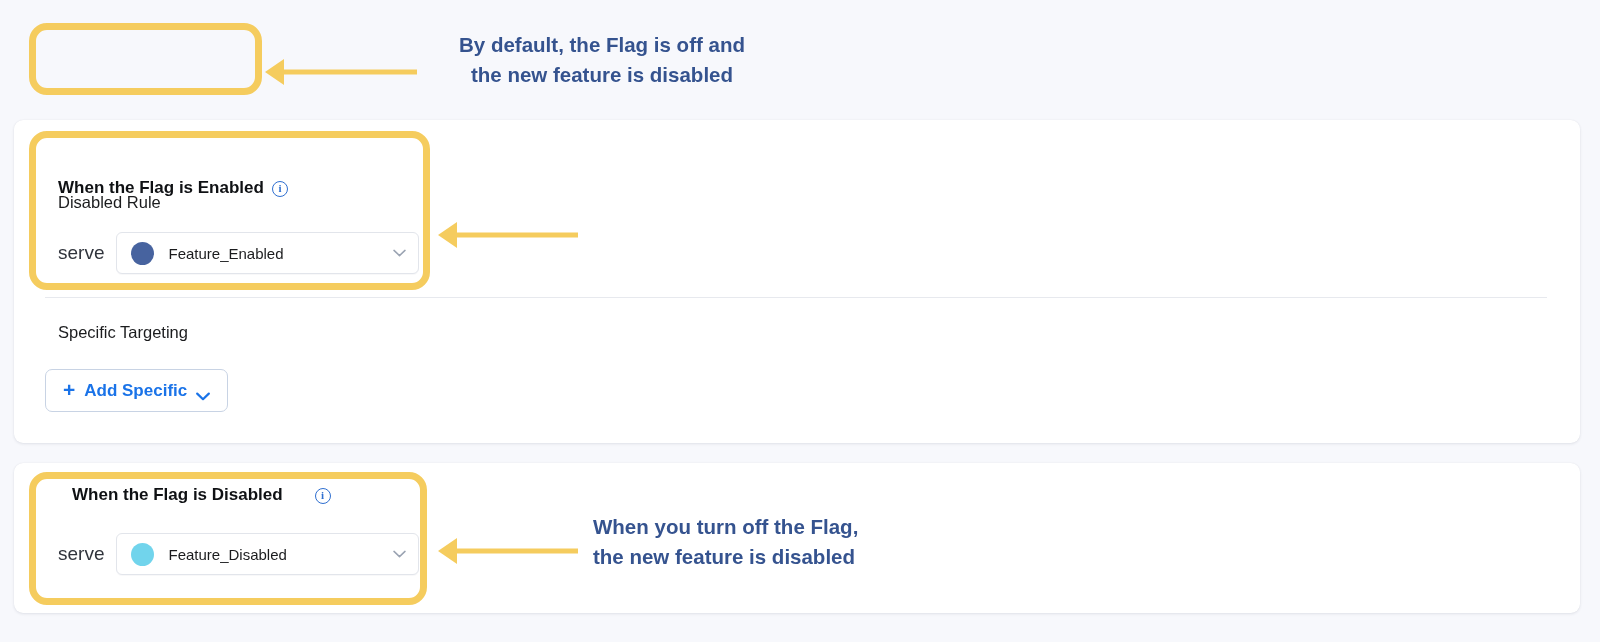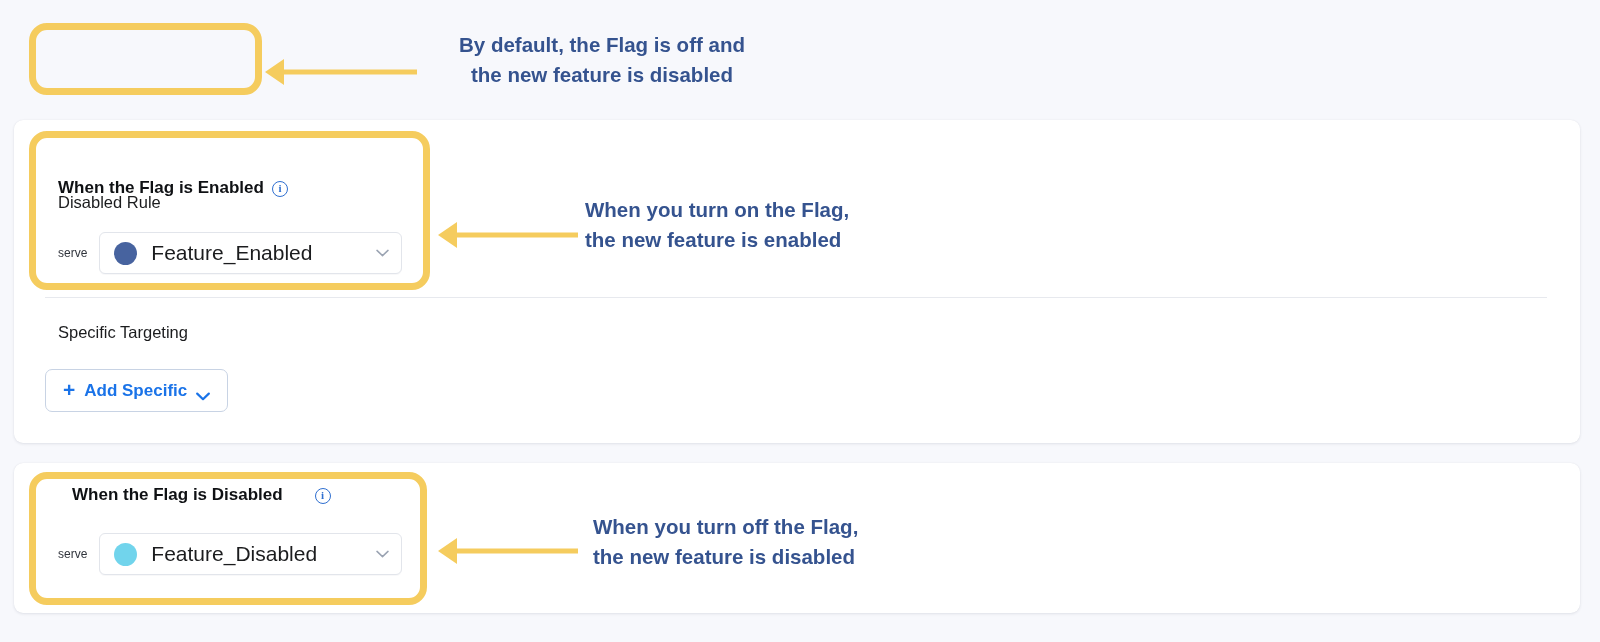--- a/index.html
+++ b/index.html
@@ -100,21 +100,21 @@
   }
 
   
   .serve-row {
     position: absolute;
     display: flex;
     align-items: center;
     gap: 12px;
   }
   .serve-word {
-    font-size: 12px;
+    font-size: 19px;
     color: #30343c;
   }
   .select {
     width: 303px;
     height: 42px;
     border: 1px solid #e2e5eb;
     border-radius: 6px;
     background: #ffffff;
     display: flex;
     align-items: center;
@@ -122,21 +122,21 @@
     gap: 14px;
     box-shadow: 0 1px 1px rgba(25,35,60,0.03);
   }
   .dot {
     width: 23px;
     height: 23px;
     border-radius: 50%;
     flex: none;
   }
   .select-value {
-    font-size: 21px;
+    font-size: 15px;
     color: #1b1c1e;
     flex: 1;
     white-space: nowrap;
   }
   .chevron {
     width: 13px;
     height: 8px;
     flex: none;
   }
   .chevron svg { display: block; }
@@ -302,22 +302,18 @@
   </div>
   <div class="arrow" id="arrow-3">
     <div class="head" style="border-right-color: rgb(245, 204, 94);"></div>
     <div class="shaft" style="background: rgb(245, 204, 94);"></div>
   </div>
 
   <div class="annot" id="annot-1" style="color: rgb(53, 83, 143);">
     <span class="ln">By default, the Flag is off and</span>
     <span class="ln">the new feature is disabled</span>
   </div>
-  <div class="annot" id="annot-2" style="color: rgb(53, 83, 143);">
-    <span class="ln">When you turn on the Flag,</span>
-    <span class="ln">the new feature is enabled</span>
-  </div>
   <div class="annot" id="annot-3" style="color: rgb(53, 83, 143); margin-left: 8px;">
     <span class="ln">When you turn off the Flag,</span>
     <span class="ln">the new feature is disabled</span>
   </div>
 
 </div>
 
 </body></html>

